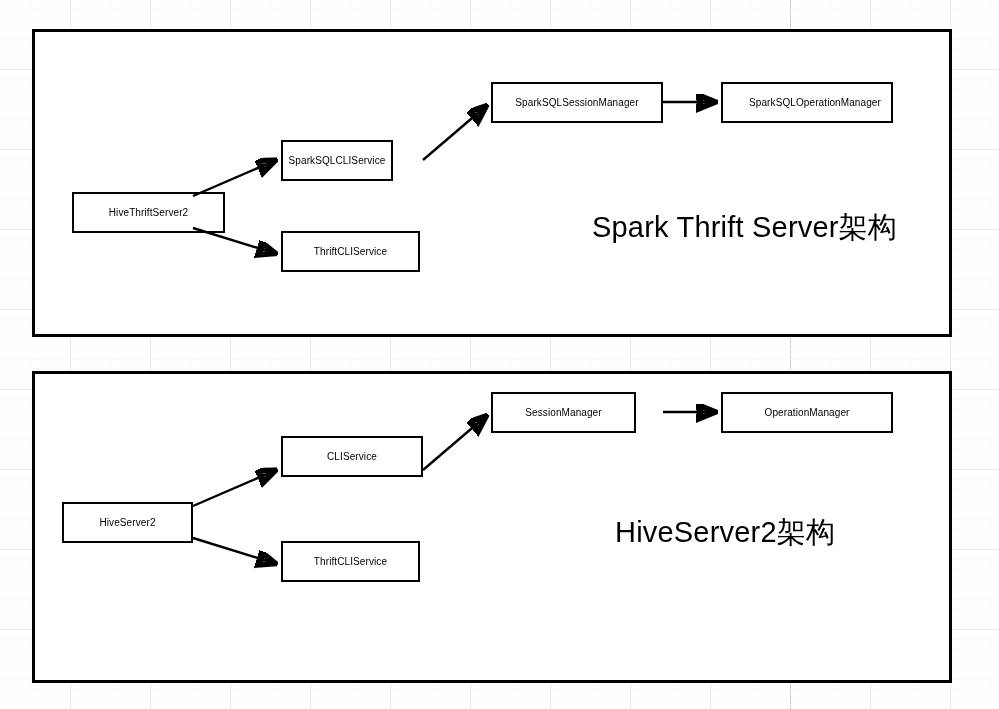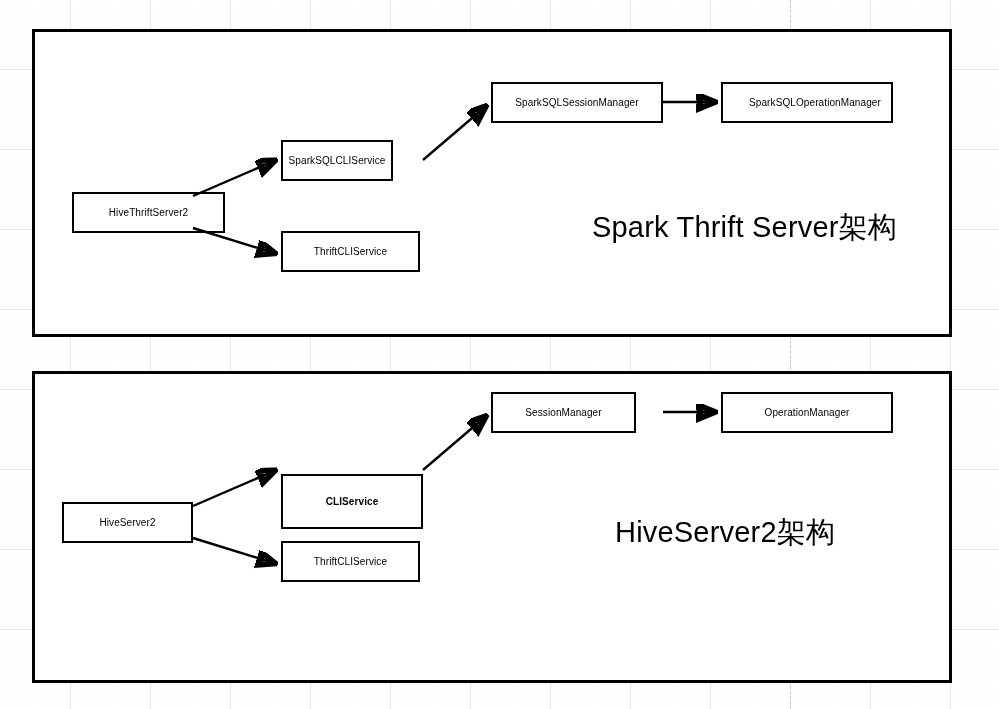--- a/index.html
+++ b/index.html
@@ -100,21 +100,21 @@
         <span>SparkSQLSessionManager</span>
       </div>
       <div class="node" style="left: 721px; top: 82px; width: 172px; height: 41px; padding-left: 16px;">
         <span>SparkSQLOperationManager</span>
       </div>
       <div class="panel" style="left: 32px; top: 371px; width: 920px; height: 312px;"></div>
       <div class="panel-title" style="left: 597px; top: 513px; text-align: center;">HiveServer2架构</div>
       <div class="node" style="left: 62px; top: 502px; width: 131px; height: 41px; justify-content: center;">
         <span>HiveServer2</span>
       </div>
-      <div class="node" style="left: 281px; top: 474px; width: 142px; height: 55px; font-weight: bold;">
+      <div class="node" style="left: 281px; top: 436px; width: 142px; height: 41px;">
         <span>CLIService</span>
       </div>
       <div class="node" style="left: 281px; top: 541px; width: 139px; height: 41px;">
         <span>ThriftCLIService</span>
       </div>
       <div class="node" style="left: 491px; top: 392px; width: 145px; height: 41px;">
         <span>SessionManager</span>
       </div>
       <div class="node" style="left: 721px; top: 392px; width: 172px; height: 41px;">
         <span>OperationManager</span>

